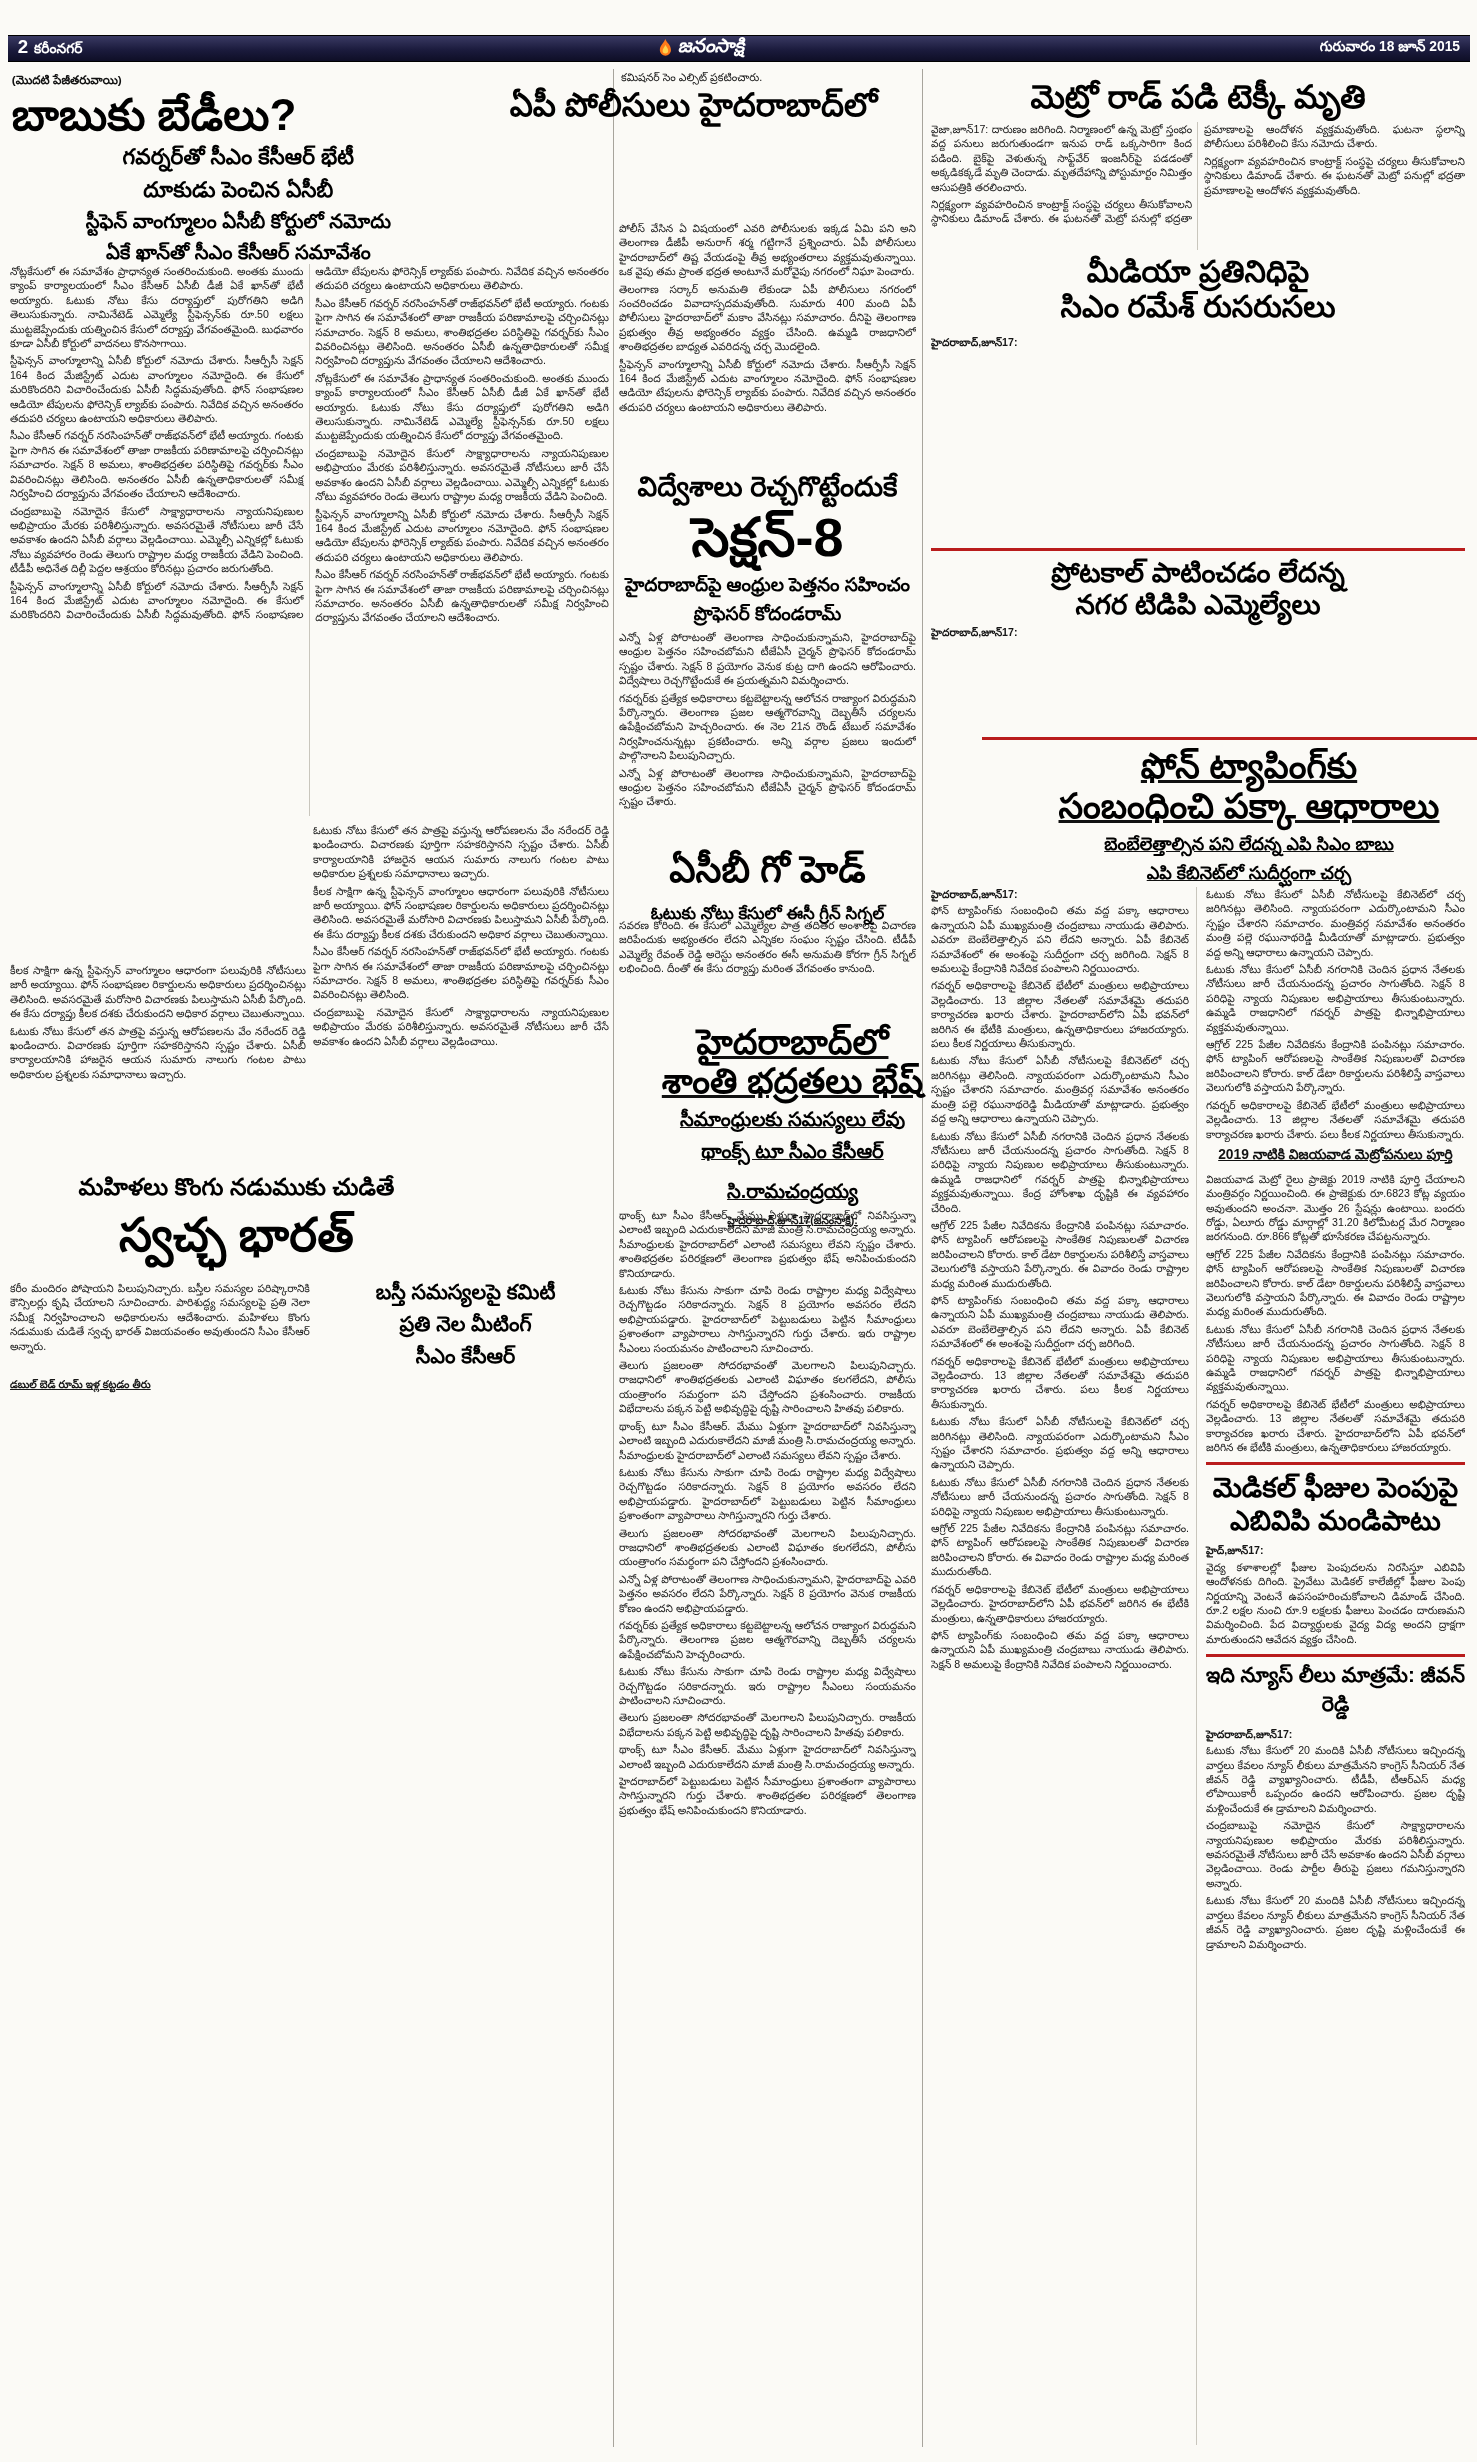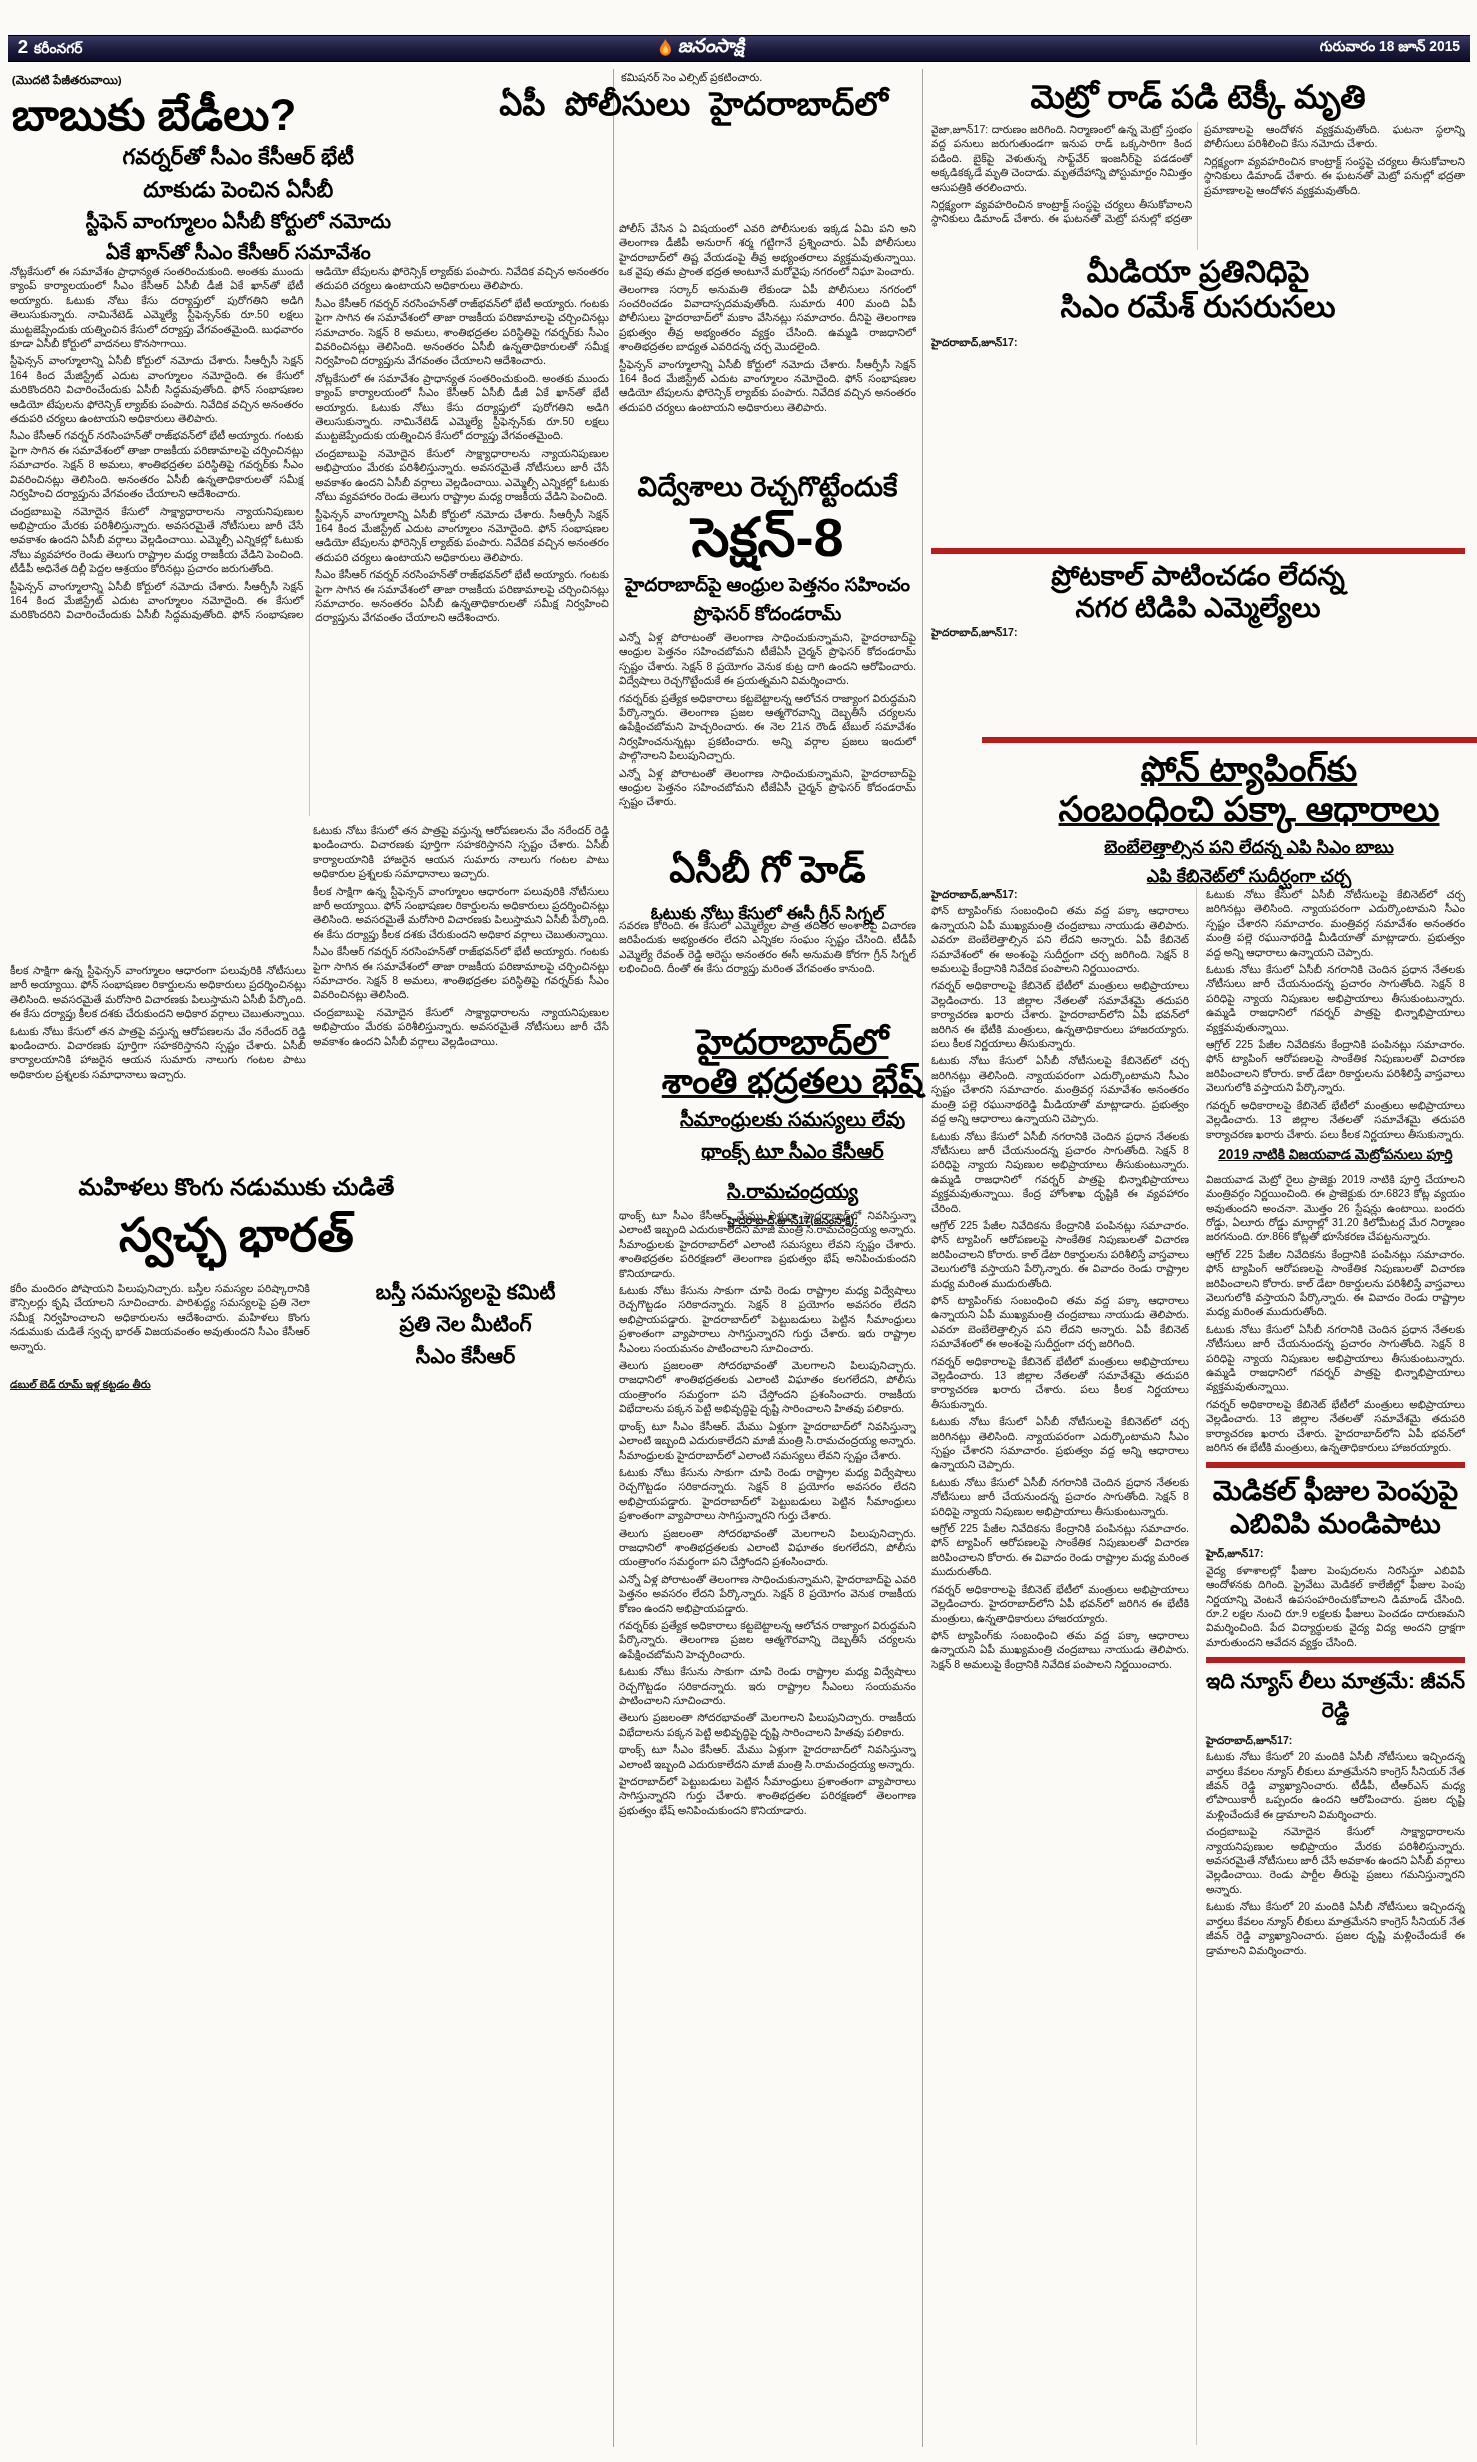--- a/index.html
+++ b/index.html
@@ -22,21 +22,21 @@
 
   
   .bt{overflow:hidden;}
   .bt p{margin:0 0 3px 0;font-size:10.6px;line-height:1.36;text-align:justify;color:#161616;}
   .cols2{column-count:2;column-gap:11.8px;column-rule:1px solid #c9c6bd;}
   .abs{position:absolute;box-sizing:border-box;}
   .ctr{text-align:center;}
   .hl{font-weight:800;color:#000;}
   .dateline{font-size:10.6px;font-weight:bold;}
   .crosshead{font-weight:bold;text-align:center;font-size:11.8px;margin:2px 0 3.9px 0;text-decoration:underline;}
-  .sep-top{border-top:6px solid #b91c1c;padding-top:5.9px;}
+  .sep-top{border-top:3px solid #b91c1c;padding-top:5.9px;}
   .rightcol{border-left:1px solid #c9c6bd;padding-left:8.9px;}
 </style>
 </head>
 <body>
 
 <div class="page">
 
   <div id="masthead">
     <div class="left">
       <span class="pgnum">2</span>
@@ -100,21 +100,21 @@
   </div>
   <div class="abs bt" style="left:9.9px;top:1281px;width:300px;height:93px;">
       <p>కరీం మందిరం పోషాయని పిలుపునిచ్చారు. బస్తీల సమస్యల పరిష్కారానికి కౌన్సిలర్లు కృషి చేయాలని సూచించారు. పారిశుద్ధ్య సమస్యలపై ప్రతి నెలా సమీక్ష నిర్వహించాలని అధికారులను ఆదేశించారు. మహిళలు కొంగు నడుముకు చుడితే స్వచ్ఛ భారత్ విజయవంతం అవుతుందని సీఎం కేసీఆర్ అన్నారు.</p>
     </div>
   <div class="abs bt cols2" style="left:9.9px;top:1377px;width:599px;height:1068px;">
     <p class="crosshead">డబుల్ బెడ్ రూమ్ ఇళ్ల కట్టడం తీరు</p>
   </div>
 
   <div class="abs" style="left:621px;top:71px;width:296px;font-size:10.8px;">కమిషనర్ సెం ఎల్సిట్ ప్రకటించారు.</div>
   <div class="abs" style="left:471px;top:87px;width:445px;">
-    <div class="hl ctr" style="font-size:32.5px;font-family:Liberation Mono, monospace;">ఏపీ పోలీసులు హైదరాబాద్‌లో</div>
+    <div class="hl ctr" style="font-size:32.5px;">ఏపీ పోలీసులు హైదరాబాద్‌లో</div>
   </div>
   <div class="abs bt" style="left:619px;top:221px;width:297px;height:246px;">
       <p>పోలీస్ వేసిన ఏ విషయంలో ఎవరి పోలీసులకు ఇక్కడ ఏమి పని అని తెలంగాణ డీజీపీ అనురాగ్ శర్మ గట్టిగానే ప్రశ్నించారు. ఏపీ పోలీసులు హైదరాబాద్‌లో తిష్ట వేయడంపై తీవ్ర అభ్యంతరాలు వ్యక్తమవుతున్నాయి. ఒక వైపు తమ ప్రాంత భద్రత అంటూనే మరోవైపు నగరంలో నిఘా పెంచారు.</p>
       <p>తెలంగాణ సర్కార్ అనుమతి లేకుండా ఏపీ పోలీసులు నగరంలో సంచరించడం వివాదాస్పదమవుతోంది. సుమారు 400 మంది ఏపీ పోలీసులు హైదరాబాద్‌లో మకాం వేసినట్లు సమాచారం. దీనిపై తెలంగాణ ప్రభుత్వం తీవ్ర అభ్యంతరం వ్యక్తం చేసింది. ఉమ్మడి రాజధానిలో శాంతిభద్రతల బాధ్యత ఎవరిదన్న చర్చ మొదలైంది.</p>
       <p>స్టీఫెన్సన్ వాంగ్మూలాన్ని ఏసీబీ కోర్టులో నమోదు చేశారు. సీఆర్పీసీ సెక్షన్ 164 కింద మేజిస్ట్రేట్ ఎదుట వాంగ్మూలం నమోదైంది. ఫోన్ సంభాషణల ఆడియో టేపులను ఫోరెన్సిక్ ల్యాబ్‌కు పంపారు. నివేదిక వచ్చిన అనంతరం తదుపరి చర్యలు ఉంటాయని అధికారులు తెలిపారు.</p>
     </div>
 
   <div class="abs" style="left:619px;top:471px;width:297px;">
     <div class="hl ctr" style="font-size:27.6px;">విద్వేశాలు రెచ్చగొట్టేందుకే</div>
     <div class="hl ctr" style="font-size:54px;line-height:1.05;font-weight:900;">సెక్షన్-8</div>

